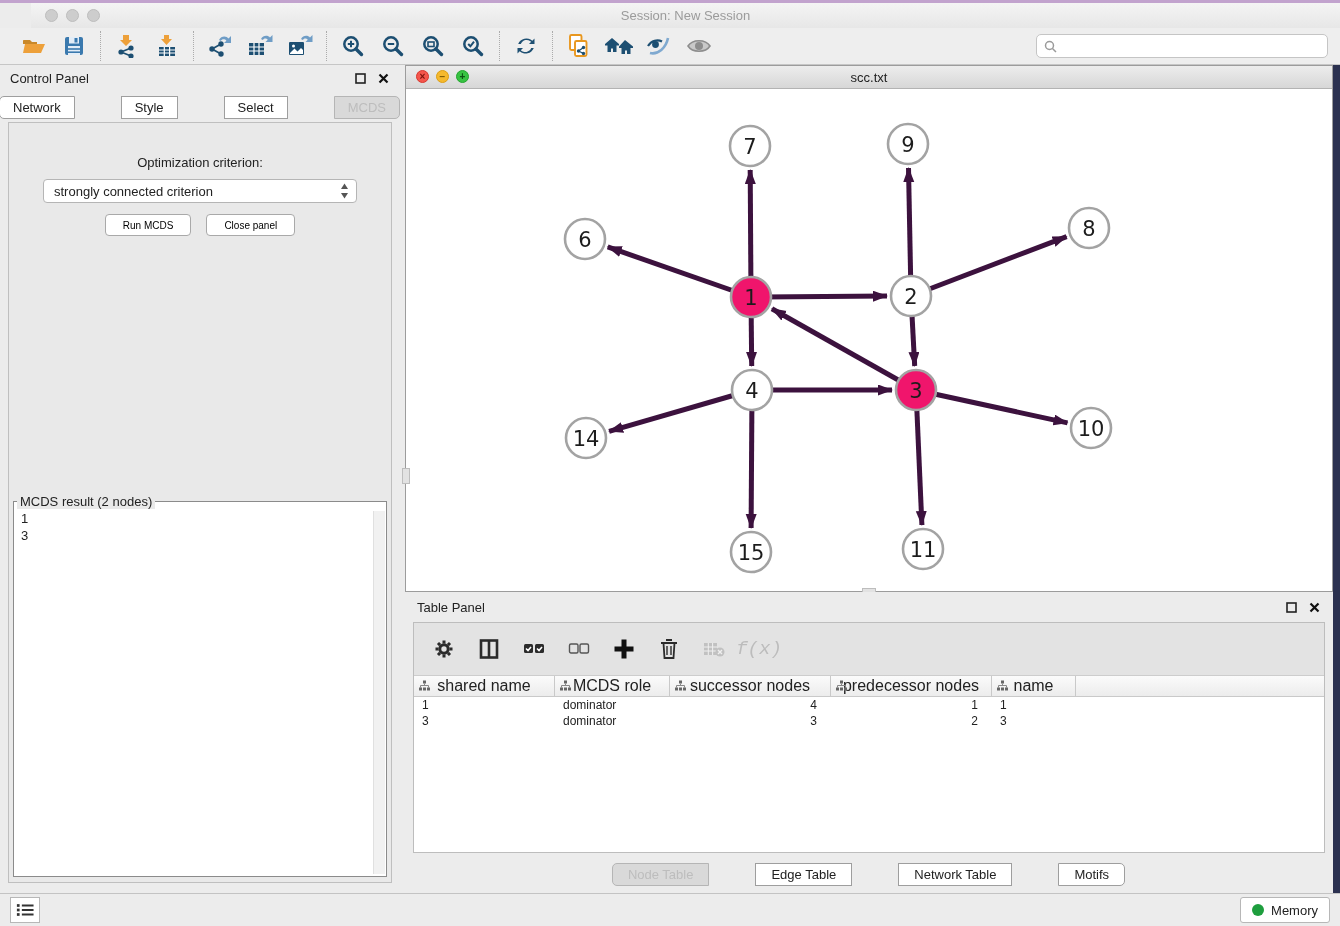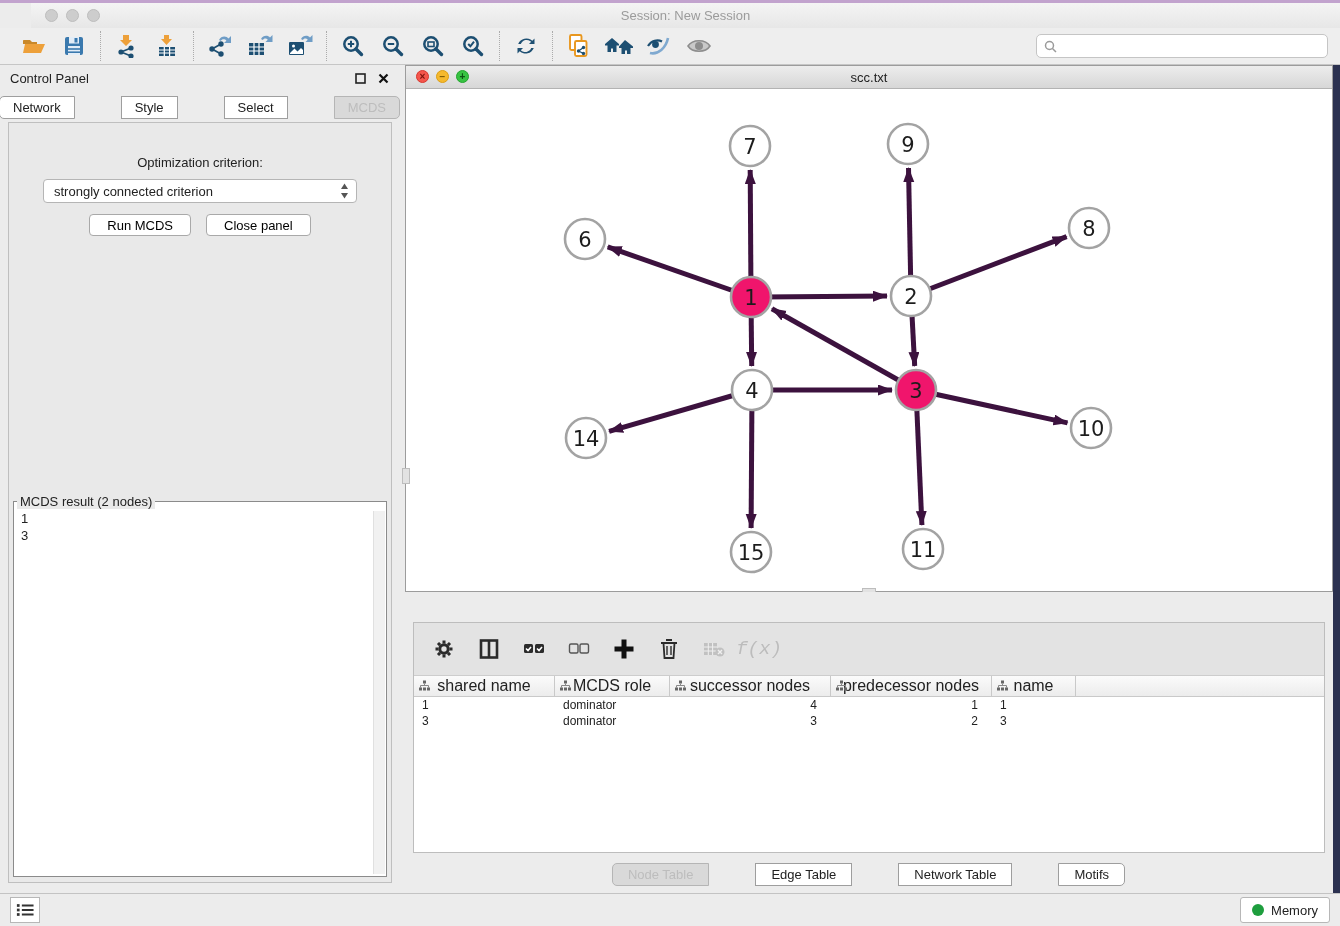--- a/index.html
+++ b/index.html
@@ -35,21 +35,21 @@
   .seg-tabs .tab:first-child{border-radius:5px 0 0 5px;}
   .seg-tabs .tab:last-child{border-radius:0 5px 5px 0;}
   .seg-tabs .tab.active{background:#d9d9d9;color:#bdbdbd;border-color:#b5b5b5;}
   .cp-body{position:absolute;left:8px;right:8px;top:57px;bottom:10px;background:#e9e9e9;border:1px solid #bfbfbf;}
   .opt-label{margin-top:32px;text-align:center;font-size:13px;}
   .select{margin:9px 34px 0;height:22px;border:1px solid #b5b5b5;border-radius:4px;background:#fff;
           display:flex;align-items:center;font-size:13px;padding:0 24px 0 10px;position:relative;}
   .stepper{position:absolute;right:7px;top:3px;}
   .btn-row{display:flex;justify-content:center;gap:15px;margin-top:11px;}
   .btn{height:22px;padding:0 17px;border:1px solid #a9a9a9;border-radius:4px;background:#fff;
-       font-size:13px;display:flex;align-items:center;}
+       font-size:10px;display:flex;align-items:center;}
   fieldset.result{position:absolute;left:4px;right:4px;top:371px;bottom:5px;background:#fff;
        border:1px solid #8b8b8b;margin:0;padding:0;}
   fieldset.result legend{font-size:13px;padding:0 3px;margin-left:3px;background:#e9e9e9;}
   .result-lines{margin:0;padding:1px 0 0 7px;font-family:"Liberation Sans",sans-serif;font-size:13px;line-height:17px;white-space:pre;}
   .result-scroll{position:absolute;top:2px;right:1px;bottom:2px;width:11px;background:#f1f1f1;border-left:1px solid #e0e0e0;}
 
   
   .network-window{position:absolute;left:405px;top:65px;width:928px;height:527px;background:#fff;
                   border:1px solid #9c9c9c;box-sizing:border-box;}
   .net-titlebar{height:22px;background:linear-gradient(#ededed,#d7d7d7);border-bottom:1px solid #b3b3b3;
@@ -383,20 +383,35 @@
       <circle cx="517" cy="461" r="20" fill="#FFFFFF" stroke="#A3A3A3" stroke-width="2.6"></circle>
       <text x="517" y="468.5" text-anchor="middle" font-size="21" fill="#1c1c1c" font-family="DejaVu Sans, sans-serif">11</text>
     </svg>
 </div>
 
 <div class="grip-left"></div>
 <div class="grip-bottom"></div>
 <div class="right-strip"></div>
 
 <div class="table-panel">
+  <div class="tp-header">
+    <span>Table Panel</span>
+    <span class="win-btns">
+      <span class="win-btn icon">
+          <svg width="11" height="11" viewBox="0 0 11 11">
+            <rect x="1" y="1" width="9" height="9" fill="none" stroke="#222" stroke-width="1.6"></rect>
+          </svg>
+        </span>
+      <span class="win-btn icon">
+          <svg width="11" height="11" viewBox="0 0 11 11">
+            <path d="M1.5 1.5l8 8M9.5 1.5l-8 8" stroke="#111" stroke-width="2.2"></path>
+          </svg>
+        </span>
+    </span>
+  </div>
   <div class="tp-frame">
     <div class="tp-toolbar">
         <span class="tb-btn">
           <span class="icon">
             <svg width="24" height="24" viewBox="0 0 24 24">
               <circle cx="12" cy="12" r="4.2" fill="none" stroke="#2b2b2b" stroke-width="3"></circle>
               <g stroke="#2b2b2b" stroke-width="3">
                 <path d="M12 3.5v3M12 17.5v3M3.5 12h3M17.5 12h3M6 6l2.1 2.1M15.9 15.9L18 18M18 6l-2.1 2.1M8.1 15.9L6 18"></path>
               </g>
             </svg>

